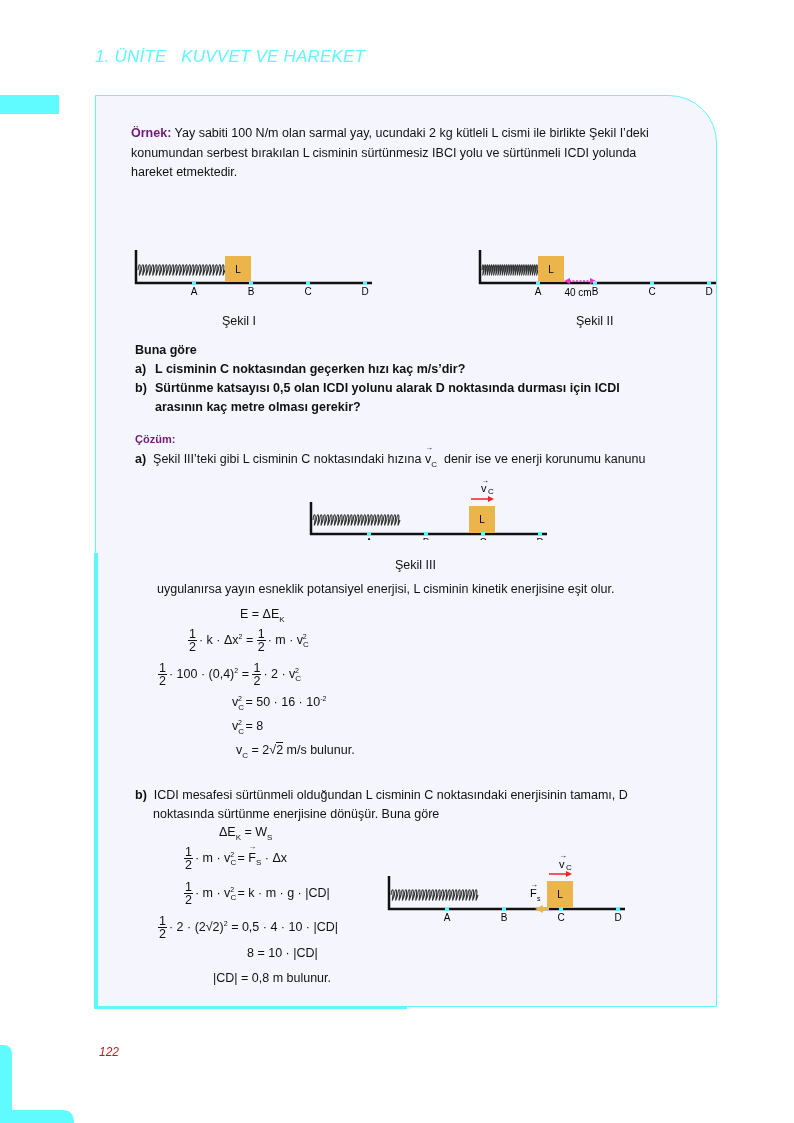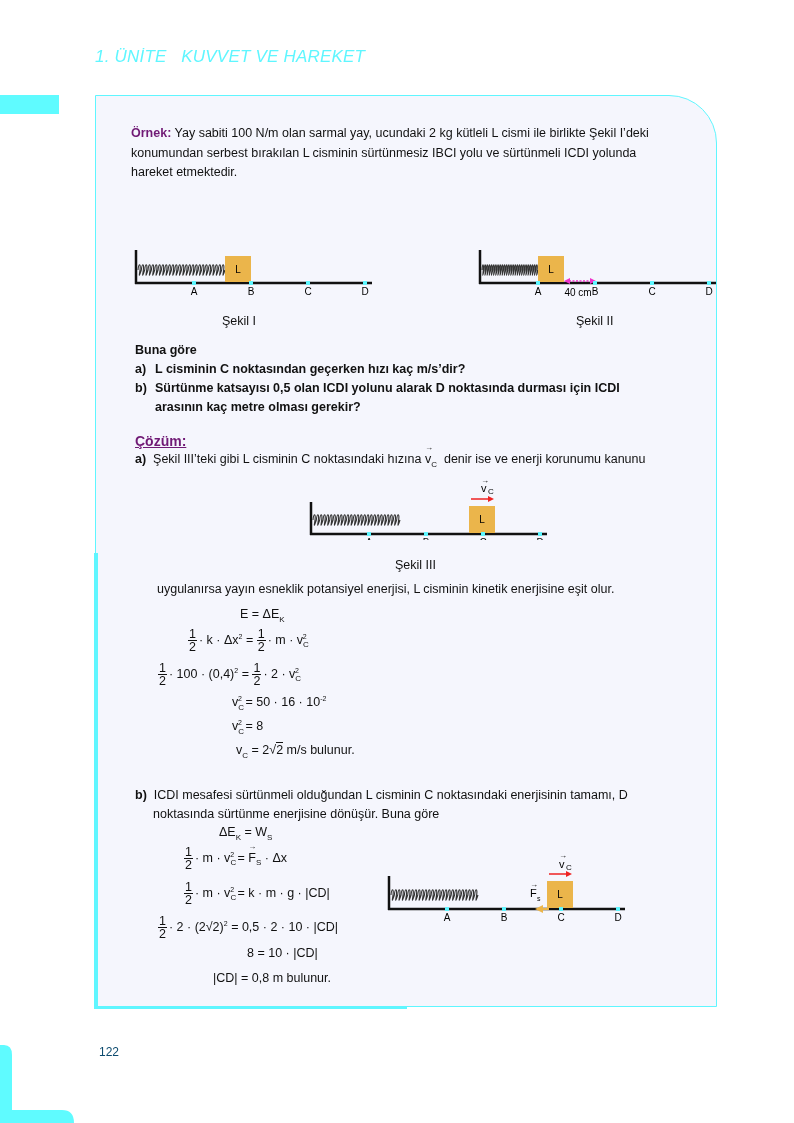--- a/index.html
+++ b/index.html
@@ -27,34 +27,34 @@
   }
   .box-left-thick { left: 94px; top: 553px; width: 4px; height: 456px; background: #5ff6ff; }
   .box-bottom-thick { left: 94px; top: 1006px; width: 313px; height: 3px; background: #5ff6ff; }
   .p { font-size: 12.5px; line-height: 19.5px; }
   .accent { color: #701a75; font-weight: bold; }
   .bold { font-weight: bold; }
   .intro { left: 131px; top: 124px; width: 570px; }
   .q { left: 135px; top: 341px; width: 560px; font-weight: bold; font-size: 12.5px; line-height: 19px; }
   .q .item { display: flex; }
   .q .lbl { width: 20px; flex: none; }
-  .cozum { left: 135px; top: 433px; font-size: 14px; text-decoration: underline; }
+  .cozum { left: 135px; top: 433px; font-size: 11px; }
   .sol-a { left: 135px; top: 452px; font-size: 12.5px; }
   .sol-a2 { left: 157px; top: 582px; font-size: 12.5px; text-align: right; }
   .sol-b { left: 135px; top: 786px; width: 560px; font-size: 12.5px; line-height: 19px; }
   .eq { font-size: 12.5px; white-space: nowrap; }
   .frac { display: inline-flex; flex-direction: column; align-items: center; vertical-align: middle; line-height: 12px; margin-right: 2px; }
   .frac .num { border-bottom: 1px solid #111; padding: 0 1px; font-size: 12.5px; }
   .frac .den { font-size: 12.5px; }
   sup { font-size: 7px; }
   sub { font-size: 8px; }
   .vec { position: relative; display: inline-block; }
   .vec::before { content: "\2192"; position: absolute; top: -9px; left: 0; font-size: 8px; }
   .fig-label { font-size: 12.5px; }
-  .page-num { left: 99px; top: 1045px; font-size: 12px; color: #0c4a6e; }
+  .page-num { left: 99px; top: 1045px; font-size: 12px; color: #b91c1c; font-style: italic; }
   svg text { font-family: "Liberation Sans", "DejaVu Sans", sans-serif; }
 </style>
 </head>
 <body>
 
 <div class="abs header"><span>1. ÜNİTE</span>   <span>KUVVET VE HAREKET</span></div>
 <div class="abs left-tab"></div>
 <svg class="abs corner-l" viewBox="0 0 74 78">
   <path d="M0 0 H4 Q12 0 12 10 V65 H62 Q74 65 74 78 H0 Z" fill="#5ffbff"></path>
 </svg>
@@ -207,21 +207,21 @@
 <div class="abs eq" style="left:184px;top:881px">
   <span class="frac">
       <span class="num">1</span>
       <span class="den">2</span>
     </span><span>· m · v</span><sub>C</sub><sup style="margin-left:-6px">2</sup> <span>= k · m · g · |CD|</span>
 </div>
 <div class="abs eq" style="left:158px;top:915px">
   <span class="frac">
       <span class="num">1</span>
       <span class="den">2</span>
-    </span><span>· 2 · (2√2)</span><sup>2</sup> <span>= 0,5 · 2 · 10 · |CD|</span>
+    </span><span>· 2 · (2√2)</span><sup>2</sup> <span>= 0,5 · 4 · 10 · |CD|</span>
 </div>
 <div class="abs eq" style="left:247px;top:946px">8 = 10 · |CD|</div>
 <div class="abs eq" style="left:213px;top:971px">|CD| = 0,8 m  bulunur.</div>
 
 <svg class="abs" style="left:383px;top:852px" width="250" height="72">
   <line x1="6" y1="24" x2="6" y2="58" stroke="#111" stroke-width="2.5"></line>
   <line x1="5" y1="57" x2="242" y2="57" stroke="#111" stroke-width="2.5"></line>
   <g class="spring">
       <path d="M8 43 C8.669230769230769 36 11.01153846153846 36 10.007692307692308 43 S9.003846153846155 50 11.346153846153847 43 C12.015384615384615 36 14.357692307692307 36 13.353846153846154 43 S12.350000000000001 50 14.692307692307693 43 C15.361538461538462 36 17.703846153846154 36 16.700000000000003 43 S15.696153846153848 50 18.03846153846154 43 C18.70769230769231 36 21.05 36 20.04615384615385 43 S19.042307692307695 50 21.384615384615387 43 C22.053846153846155 36 24.396153846153847 36 23.392307692307696 43 S22.38846153846154 50 24.730769230769234 43 C25.4 36 27.74230769230769 36 26.738461538461536 43 S25.734615384615385 50 28.076923076923077 43 C28.746153846153845 36 31.088461538461537 36 30.084615384615383 43 S29.08076923076923 50 31.423076923076923 43 C32.09230769230769 36 34.434615384615384 36 33.43076923076923 43 S32.426923076923075 50 34.76923076923077 43 C35.438461538461546 36 37.78076923076924 36 36.77692307692308 43 S35.77307692307693 50 38.11538461538462 43 C38.784615384615385 36 41.12692307692308 36 40.12307692307692 43 S39.11923076923077 50 41.46153846153846 43 C42.13076923076923 36 44.473076923076924 36 43.46923076923077 43 S42.465384615384615 50 44.80769230769231 43 C45.47692307692308 36 47.81923076923077 36 46.815384615384616 43 S45.81153846153846 50 48.15384615384615 43 C48.823076923076925 36 51.16538461538462 36 50.16153846153846 43 S49.15769230769231 50 51.5 43 C52.16923076923077 36 54.511538461538464 36 53.50769230769231 43 S52.503846153846155 50 54.84615384615385 43 C55.51538461538462 36 57.85769230769231 36 56.853846153846156 43 S55.85 50 58.19230769230769 43 C58.861538461538466 36 61.20384615384616 36 60.2 43 S59.19615384615385 50 61.53846153846154 43 C62.20769230769231 36 64.55 36 63.54615384615385 43 S62.542307692307695 50 64.88461538461539 43 C65.55384615384615 36 67.89615384615385 36 66.8923076923077 43 S65.88846153846154 50 68.23076923076923 43 C68.89999999999999 36 71.24230769230769 36 70.23846153846154 43 S69.23461538461538 50 71.57692307692307 43 C72.24615384615385 36 74.58846153846154 36 73.58461538461539 43 S72.58076923076923 50 74.92307692307692 43 C75.59230769230768 36 77.93461538461538 36 76.93076923076923 43 S75.92692307692307 50 78.26923076923076 43 C78.93846153846154 36 81.28076923076924 36 80.27692307692308 43 S79.27307692307693 50 81.61538461538461 43 C82.28461538461538 36 84.62692307692308 36 83.62307692307692 43 S82.61923076923077 50 84.96153846153845 43 C85.63076923076923 36 87.97307692307693 36 86.96923076923078 43 S85.96538461538462 50 88.3076923076923 43 C88.97692307692307 36 91.31923076923077 36 90.31538461538462 43 S89.31153846153846 50 91.65384615384615 43 C92.32307692307693 36 94.66538461538462 36 93.66153846153847 43 S92.65769230769232 50 95 43" fill="none" stroke="#333" stroke-width="1.1"></path>
     </g>

